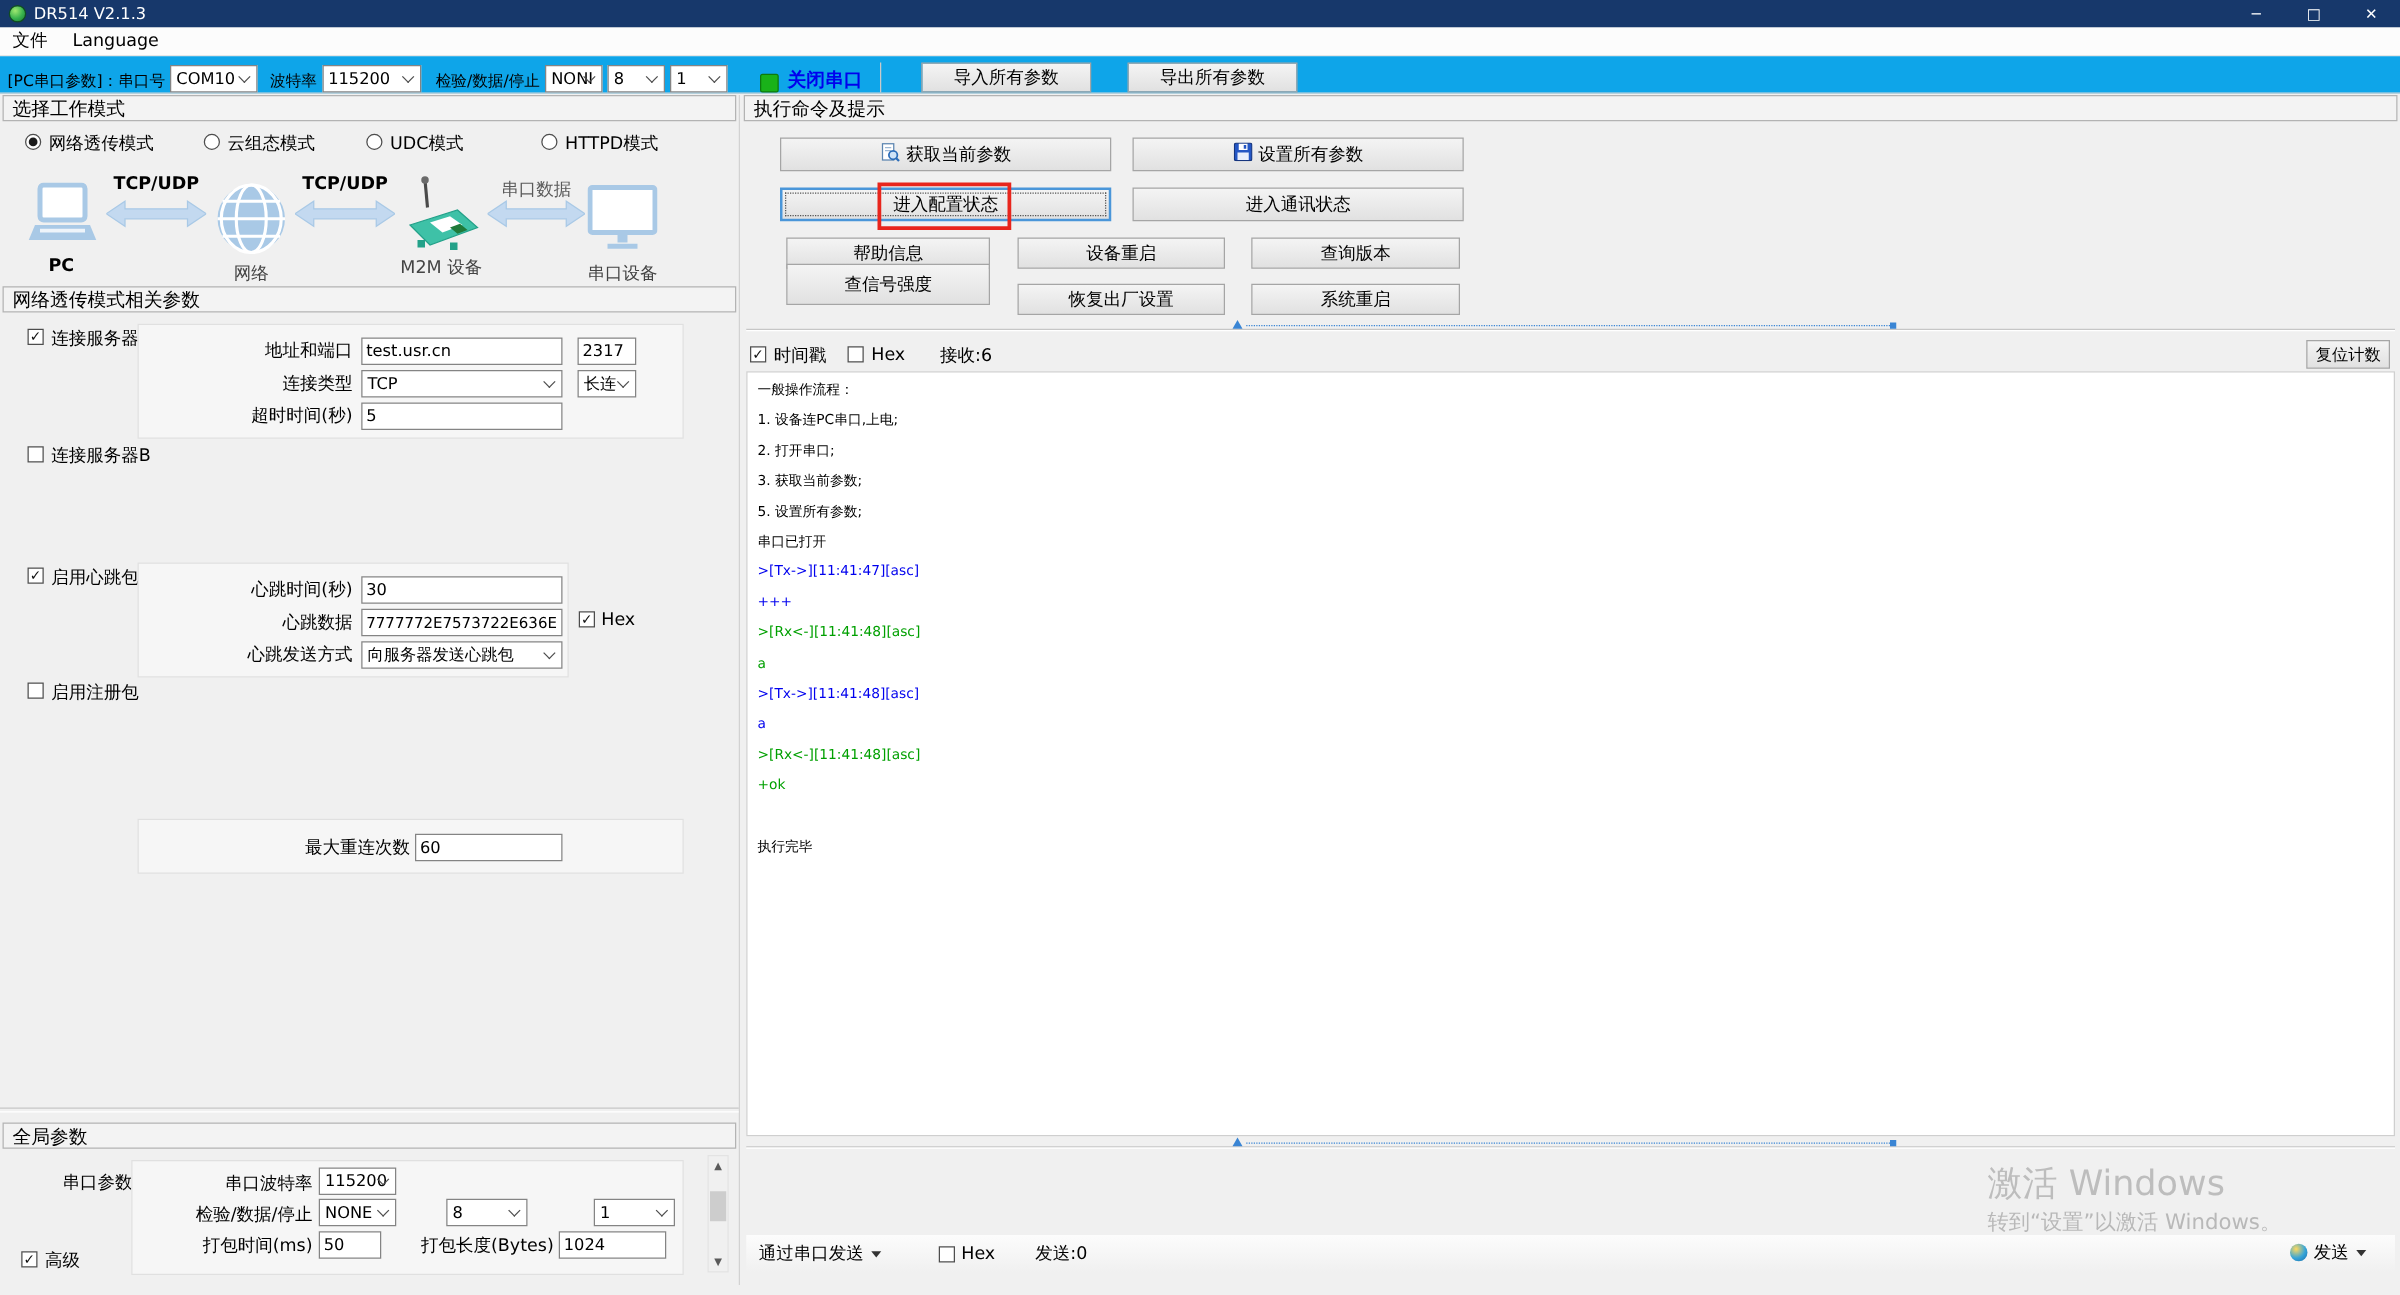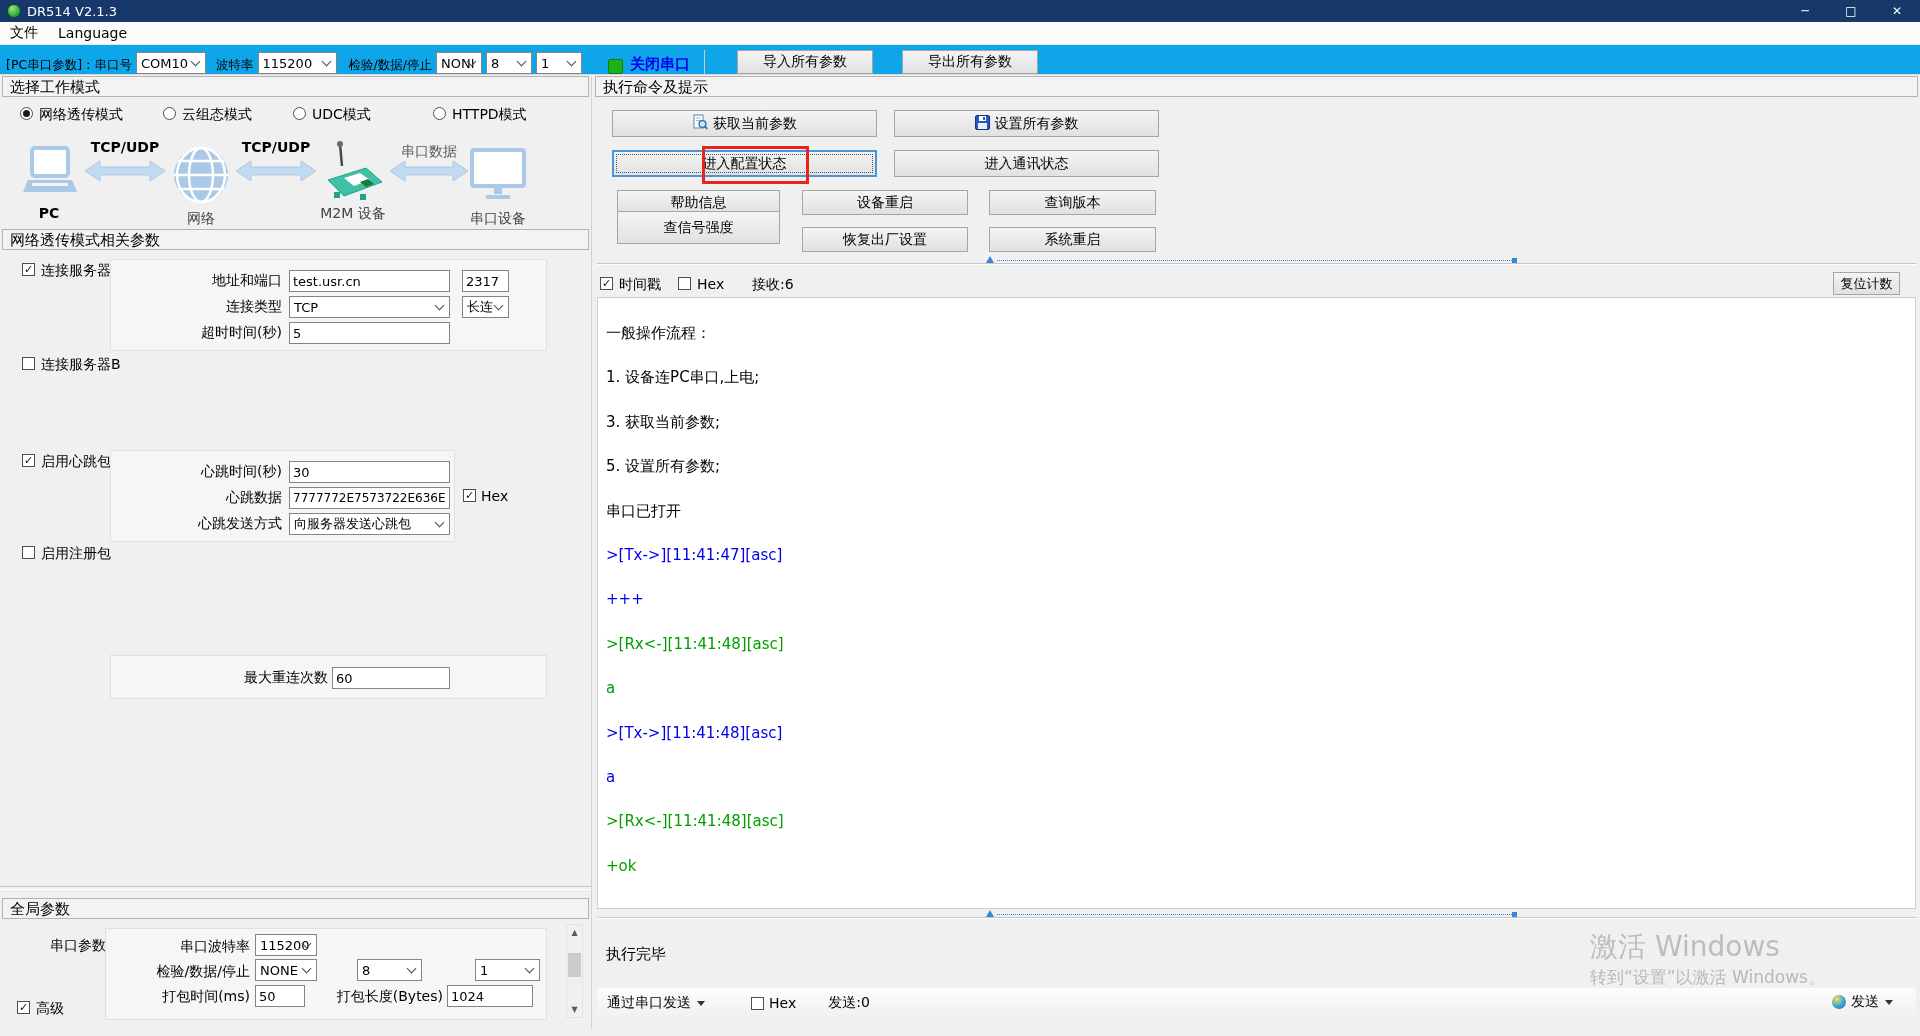--- a/index.html
+++ b/index.html
@@ -19,36 +19,36 @@
   
   .toolbar{position:absolute;left:0;top:45px;width:1920px;height:29px;background:#0ea5e9;border-bottom:1px solid #d9d9d9;display:flex;align-items:flex-end;font-size:12.5px;}
   .tb-lbl{margin-left:6px;white-space:nowrap;}
   .combo,.tinput{background:#fff;border:1px solid #848484;height:22px;box-sizing:border-box;display:flex;align-items:center;padding:0 16px 0 4px;font-size:13px;position:relative;white-space:nowrap;overflow:hidden;}
   .tinput{padding:0 3px;}
   .combo::after{content:"";position:absolute;right:6px;top:50%;width:6px;height:6px;border-right:1.4px solid #4c4c4c;border-bottom:1.4px solid #4c4c4c;transform:translateY(-72%) rotate(45deg);}
   .combo.abs,.tinput.abs{position:absolute;}
   .greensq{width:13px;height:13px;background:#19b219;border:1px solid #0d7a0d;border-radius:2px;}
   .closeport{color:#0000ee;font-weight:bold;font-size:15px;margin-left:7px;}
   .vsep{width:1px;height:24px;background:#c9c9c9;margin-left:14px;}
-  .btn{display:flex;align-items:center;justify-content:center;background:linear-gradient(#f4f4f4,#e1e1e1);border:1px solid #a5a5a5;font-size:14px;box-sizing:border-box;gap:5px;}
+  .btn{display:flex;align-items:center;justify-content:center;background:linear-gradient(#f4f4f4,#e1e1e1);border:1px solid #a5a5a5;font-size:14px;box-sizing:border-box;gap:5px;margin-left:12px;}
   .btn.abs{position:absolute;}
   .btn.focus{border:2px solid #4a96d9;outline:1px dotted #555;outline-offset:-5px;}
   
   .hdr{position:absolute;height:21px;line-height:20px;background:#f3f3f3;border:1px solid #b3b3b3;box-sizing:border-box;padding-left:7px;font-size:15px;}
   .gbox{position:absolute;background:#f6f6f6;border:1px solid #e0e0e0;box-sizing:border-box;}
   .lbl{position:absolute;font-size:14px;white-space:nowrap;}
   .lblr{text-align:right;}
   
   .cb{position:absolute;width:13px;height:13px;background:#fff;border:1px solid #4d4d4d;box-sizing:border-box;font:bold 11px/11px "DejaVu Sans",sans-serif;text-align:center;color:#0f0f0f;}
   .cb.on::before{content:"✓";}
   .rd{position:absolute;width:13px;height:13px;background:#fff;border:1px solid #4d4d4d;border-radius:50%;box-sizing:border-box;}
   .rd.on::before{content:"";position:absolute;left:2px;top:2px;right:2px;bottom:2px;background:#1c1c1c;border-radius:50%;}
   
   .logarea{position:absolute;background:#fff;border:1px solid #cfcfcf;box-sizing:border-box;padding:6px 0 0 8px;}
-  .log-line{height:24.4px;font-size:15px;white-space:pre;margin-top:20px;}
+  .log-line{height:24.4px;font-size:11px;white-space:pre;}
   .c-k{color:#000;}
   .c-b{color:#0000ee;}
   .c-g{color:#00a000;}
   
   .track{position:absolute;height:0;border-top:1px solid #c6c6c6;border-bottom:1px solid #ffffff;}
   .track-dot{position:absolute;height:0;border-top:1px dotted #3a85d4;}
   .thumb-up{position:absolute;width:0;height:0;border-left:4px solid transparent;border-right:4px solid transparent;border-bottom:7px solid #3a85d4;}
   .thumb-sq{position:absolute;width:5px;height:5px;background:#3a85d4;}
   
   .vscroll{position:absolute;width:17px;background:#f0f0f0;border:1px solid #e3e3e3;box-sizing:border-box;}
@@ -340,20 +340,21 @@
   <div class="cb" style="left:678px;top:277px;"></div>
   <div class="lbl" style="left:697px;top:276px;">Hex</div>
   <div class="lbl" style="left:752px;top:276px;">接收:6</div>
   <div class="btn abs" style="left:1833px;top:272px;width:67px;height:23px;font-size:13px;">
       <span>复位计数</span>
     </div>
 
   <div class="logarea" style="left:597px;top:297px;width:1319px;height:612px;">
     <div class="log-line"><span class="c-k">一般操作流程：</span></div>
     <div class="log-line"><span class="c-k">1. 设备连PC串口,上电;</span></div>
+    <div class="log-line"><span class="c-k">2. 打开串口;</span></div>
     <div class="log-line"><span class="c-k">3. 获取当前参数;</span></div>
     <div class="log-line"><span class="c-k">5. 设置所有参数;</span></div>
     <div class="log-line"><span class="c-k">串口已打开</span></div>
     <div class="log-line"><span class="c-b">&gt;[Tx-&gt;][11:41:47][asc]</span></div>
     <div class="log-line"><span class="c-b">+++</span></div>
     <div class="log-line"><span class="c-g">&gt;[Rx&lt;-][11:41:48][asc]</span></div>
     <div class="log-line"><span class="c-g">a</span></div>
     <div class="log-line"><span class="c-b">&gt;[Tx-&gt;][11:41:48][asc]</span></div>
     <div class="log-line"><span class="c-b">a</span></div>
     <div class="log-line"><span class="c-g">&gt;[Rx&lt;-][11:41:48][asc]</span></div>

